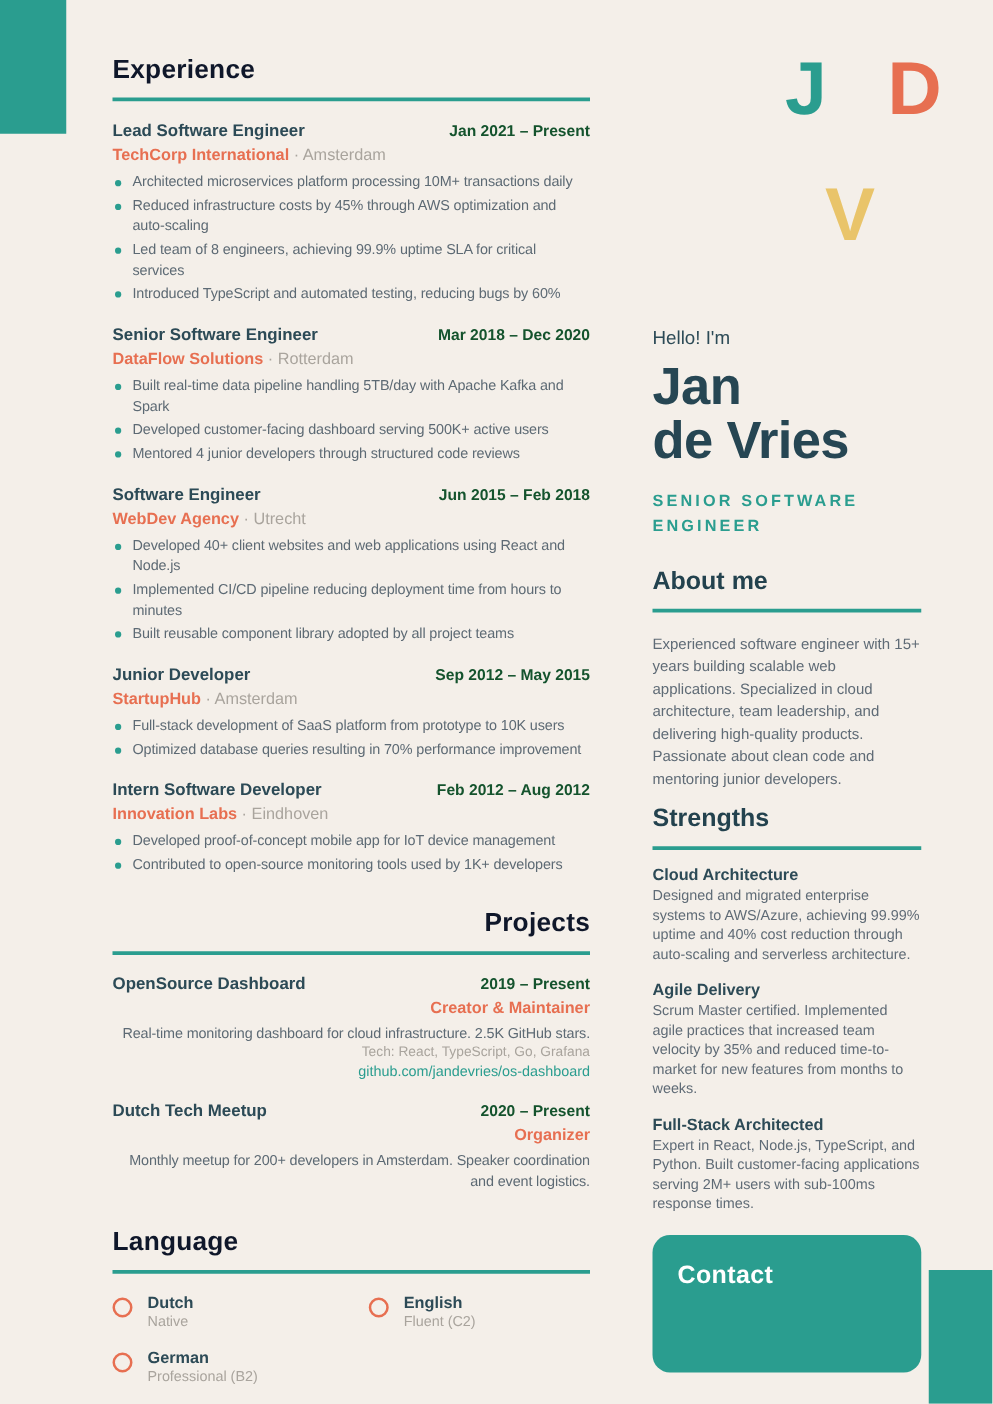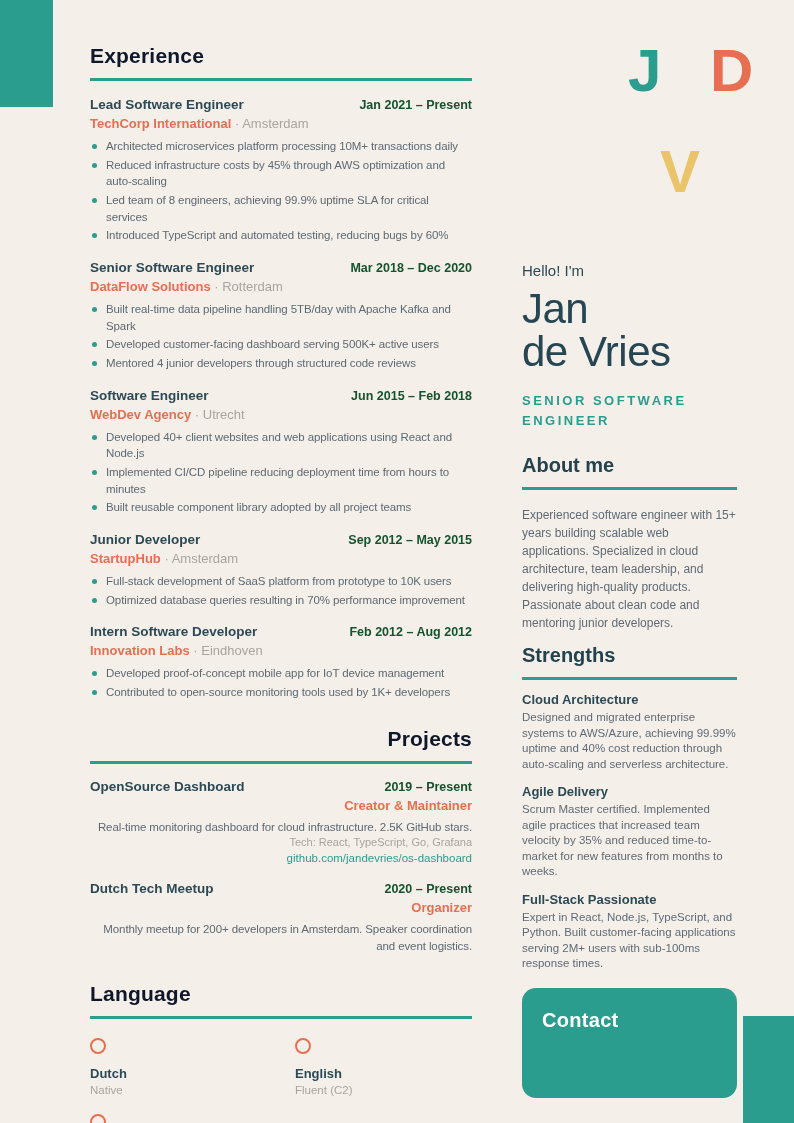--- a/index.html
+++ b/index.html
@@ -45,34 +45,34 @@
   .projects-section { margin-top:26px;text-align:right; }
   .proj { margin-top:15px; }
   .proj-role { margin-top:4px; font-size:13px; font-weight:700; color:#e76f51; }
   .proj-desc { margin-top:6px; font-size:11.5px; letter-spacing:-.1px; color:#5d6a74; line-height:1.5; }
   .proj-tech { margin-top:0; font-size:11px; color:#a9a49d; }
   .proj-link { margin-top:3px; font-size:11.5px; color:#2a9d8f; text-decoration:none; display:inline-block; }
 
   
   .lang-section { margin-top:26px; }
   .lang-grid { display:grid; grid-template-columns:205px 1fr; row-gap:14px; margin-top:15px; }
-  .lang-item { display:flex; gap:12px;flex-direction:column; }
+  .lang-item { display:flex; gap:12px; }
   .lang-ring { width:16px; height:16px; border:2px solid #e76f51; border-radius:50%; flex:none; margin-top:4px; background:transparent; }
   .lang-name { font-size:13px; font-weight:700; color:#2c4a56; }
   .lang-level { margin-top:3px; font-size:11.5px; color:#a9a49d; }
 
   
   .monogram { position:relative; height:226px; }
   .mono { position:absolute; font-size:60px; font-weight:800; line-height:1; }
   .mono-j { left:106px; top:5px; color:#2a9d8f; }
   .mono-d { left:188px; top:5px; color:#e76f51; }
   .mono-v { left:138px; top:106px; color:#e9c46a; }
 
   .greet { font-size:15px; color:#2c4a56; }
-  .name { margin-top:8px; font-size:42px; font-weight:400; color:#264653; line-height:1.03; letter-spacing:-.5px; }
+  .name { margin-top:8px; font-size:42px; font-weight:700; color:#264653; line-height:1.03; letter-spacing:-.5px; }
   .role-title { margin-top:17px; font-size:13px; font-weight:600; color:#2a9d8f; letter-spacing:2.5px; line-height:1.6; }
 
   .about-section { margin-top:22px; }
   .about-text { margin-top:16px; font-size:12px; color:#5f6b76; line-height:1.5; }
 
   .strengths-section { margin-top:12px; }
   .str-item { margin-top:12px; }
   .str-title { font-size:13px; font-weight:700; color:#2c4a56; margin-bottom:3px; }
   .str-text { font-size:11.5px; color:#5f6b76; line-height:1.35; }
 
@@ -269,21 +269,21 @@
 
         <div class="str-item">
           <div class="str-title">Cloud Architecture</div>
           <div class="str-text">Designed and migrated enterprise systems to AWS/Azure, achieving 99.99% uptime and 40% cost reduction through auto-scaling and serverless architecture.</div>
         </div>
         <div class="str-item">
           <div class="str-title">Agile Delivery</div>
           <div class="str-text">Scrum Master certified. Implemented agile practices that increased team velocity by 35% and reduced time-to-market for new features from months to weeks.</div>
         </div>
         <div class="str-item">
-          <div class="str-title">Full-Stack Passionate</div>
+          <div class="str-title">Full-Stack Architected</div>
           <div class="str-text">Expert in React, Node.js, TypeScript, and Python. Built customer-facing applications serving 2M+ users with sub-100ms response times.</div>
         </div>
       </section>
 
       <div class="contact-card">
         <h2 class="contact-h">Contact</h2>
       </div>
 
     </div>
   </div>

